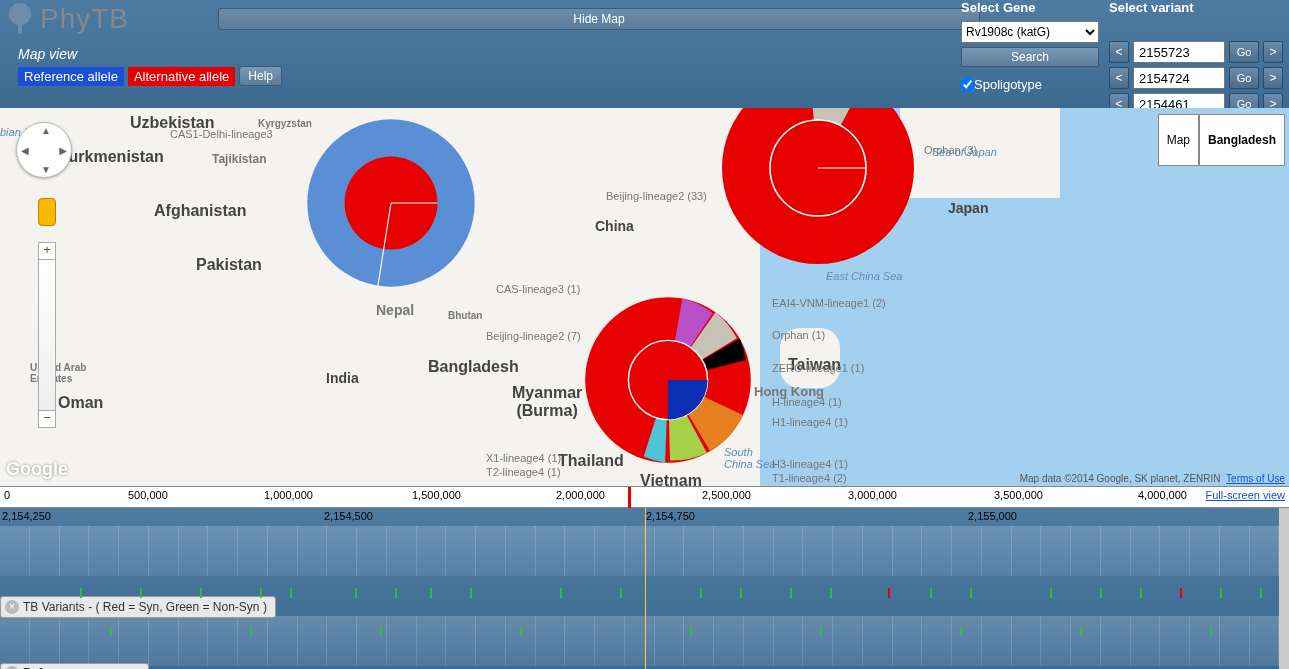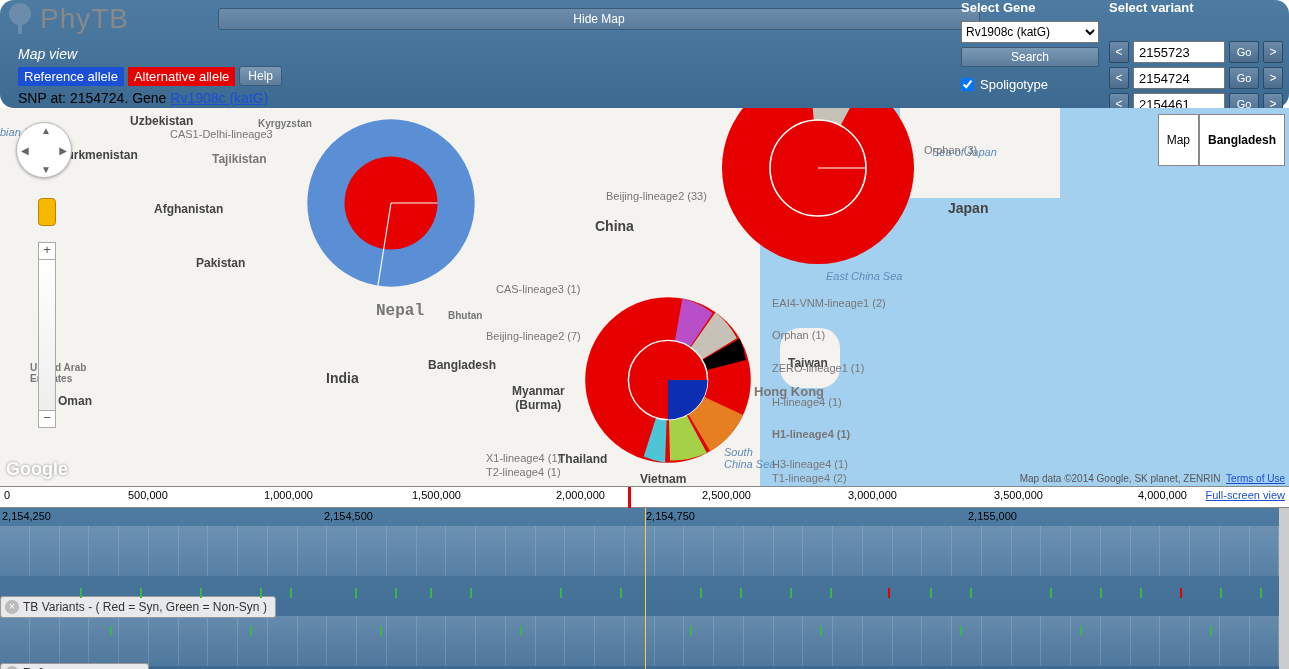--- a/index.html
+++ b/index.html
@@ -1,51 +1,51 @@
 <!DOCTYPE html>
 <html><head>
 <meta charset="utf-8">
 <style>
   * { box-sizing: border-box; margin: 0; padding: 0; }
   body { font-family: Arial, sans-serif; font-size: 13px; width: 1289px; height: 669px; overflow: hidden; background: #fff; }
   
-  .header { background: linear-gradient(#4e7ba2, #3d6a91); color: #fff; height: 108px; position: relative; border-radius: 14px; }
+  .header { background: linear-gradient(#4e7ba2, #3d6a91); color: #fff; height: 108px; position: relative; }
   .logo-area { position: absolute; left: 6px; top: 2px; display: flex; align-items: center; gap: 6px; }
   .logo-tree { width: 28px; height: 34px; }
   .logo-text { font-size: 28px; color: #888; font-weight: 300; letter-spacing: 1px; }
   .map-view-label { position: absolute; left: 18px; top: 46px; font-style: italic; color: #fff; font-size: 14px; }
   
   .hide-map-btn { position: absolute; left: 218px; top: 8px; width: 762px; height: 22px; background: linear-gradient(#6b8caa,#5b7c9a); border: 1px solid #3a5a78; border-radius: 3px; color: #fff; font-size: 12px; cursor: pointer; }
   
   .right-controls { position: absolute; right: 6px; top: 0; display: flex; gap: 10px; }
   .control-block { display: flex; flex-direction: column; gap: 4px; }
   .control-block h4 { font-size: 13px; font-weight: bold; color: #fff; margin-bottom: 2px; }
   .gene-select { width: 138px; height: 22px; font-size: 12px; background:#fff; }
   .search-btn { width: 138px; height: 20px; background: linear-gradient(#7a99b5,#5b7c9a); border:1px solid #3a5a78; color:#fff; font-size:12px; border-radius:2px; cursor:pointer; }
-  .spoligo-row { display:flex; align-items:center; gap:6px; color:#fff; font-size:13px; margin-top:6px; }
+  .spoligo-row { display:flex; align-items:center; gap:0; color:#fff; font-size:13px; margin-top:6px; }
   
   .type-labels { display:flex; flex-direction:column; gap:8px; color:#fff; font-size:13px; padding-top:22px; }
   
   .variant-rows { display:flex; flex-direction:column; gap:4px; padding-top:20px; }
   .variant-row { display:flex; gap:4px; align-items:center; }
   .nav-btn { width:20px; height:22px; background: linear-gradient(#6b8caa,#4b6c8a); border:1px solid #2a4a68; color:#fff; font-size:12px; cursor:pointer; border-radius:2px; }
   .variant-input { width:92px; height:22px; font-size:13px; padding:0 4px; }
   .go-btn { width:30px; height:22px; background: linear-gradient(#6b8caa,#4b6c8a); border:1px solid #2a4a68; color:#fff; font-size:11px; cursor:pointer; border-radius:2px; }
   
   .legend-row { position:absolute; left:18px; top:66px; display:flex; gap:4px; align-items:center; }
   .ref-allele { background:#1a4fd6; color:#fff; padding:2px 6px; font-size:13px; }
   .alt-allele { background:#e60000; color:#fff; padding:2px 6px; font-size:13px; }
   .help-btn { background:linear-gradient(#7a99b5,#5b7c9a); border:1px solid #3a5a78; color:#fff; padding:2px 8px; font-size:12px; border-radius:3px; cursor:pointer; }
   
   .snp-info { position:absolute; left:18px; top:90px; font-size:14px; color:#000; }
   .snp-info a { color:#1a4fd6; text-decoration:underline; }
   
   .map-area { position:relative; height:378px; background:#a4d0f0; overflow:hidden; }
   .mapbg-land { position:absolute; background:#f5f3ef; }
-  .country-label { position:absolute; font-size:12px; color:#444; font-weight:bold; }
+  .country-label { position:absolute; font-size:16px; color:#444; font-weight:bold; }
   .water-label { position:absolute; font-size:11px; color:#5f8bb8; font-style:italic; }
   .ann-label { position:absolute; font-size:11px; color:#777; }
   
   .map-controls { position:absolute; left:16px; top:14px; }
   .pan-control { width:56px; height:56px; border-radius:50%; background:#fff; border:1px solid #bbb; position:relative; box-shadow:0 1px 3px rgba(0,0,0,0.3); }
   .pan-arrow { position:absolute; font-size:10px; color:#666; }
   .pegman { position:absolute; left:38px; top:90px; width:18px; height:28px; background:#f6b800; border:1px solid #c08000; border-radius:4px; }
   .zoom-stack { position:absolute; left:38px; top:134px; width:18px; display:flex; flex-direction:column; }
   .zoom-btn { width:18px; height:18px; background:#fff; border:1px solid #aaa; font-size:13px; text-align:center; line-height:14px; color:#555; cursor:pointer; }
   .zoom-slider { width:18px; height:150px; background:linear-gradient(#fff,#eee); border-left:1px solid #aaa; border-right:1px solid #aaa; }
@@ -96,23 +96,20 @@
   <div class="map-view-label">Map view</div>
 
   <button class="hide-map-btn">Hide Map</button>
 
   <div class="legend-row">
     <span class="ref-allele">Reference allele</span>
     <span class="alt-allele">Alternative allele</span>
     <button class="help-btn">Help</button>
   </div>
 
-  <div class="snp-info">
-    <span>SNP at: 2154724. Gene </span><a href="#">Rv1908c (katG)</a>
-  </div>
 
   <div class="right-controls">
     <div class="control-block">
       <h4>Select Gene</h4>
       <select class="gene-select"><option>Rv1908c (katG)</option></select>
       <button class="search-btn">Search</button>
       <label class="spoligo-row">
         <input type="checkbox" checked="" style="">
         <span>Spoligotype</span>
       </label>
@@ -149,21 +146,21 @@
   <div class="mapbg-land" style="left:780px;top:220px;width:60px;height:60px;border-radius:20px;"></div>
 
   <div class="country-label" style="left:130px;top:6px;">Uzbekistan</div>
   <div class="country-label" style="left:258px;top:10px;font-size:10px;color:#777;">Kyrgyzstan</div>
   <div class="country-label" style="left:60px;top:40px;">Turkmenistan</div>
   <div class="country-label" style="left:212px;top:44px;font-size:12px;color:#777;">Tajikistan</div>
   <div class="country-label" style="left:154px;top:94px;">Afghanistan</div>
   <div class="country-label" style="left:595px;top:110px;font-size:14px;">China</div>
   <div class="country-label" style="left:948px;top:92px;font-size:14px;">Japan</div>
   <div class="country-label" style="left:196px;top:148px;">Pakistan</div>
-  <div class="country-label" style="left:376px;top:194px;font-size:16px;color:#777;font-family:Liberation Mono, monospace;">Nepal</div>
+  <div class="country-label" style="left:376px;top:194px;font-size:14px;color:#777;">Nepal</div>
   <div class="country-label" style="left:448px;top:202px;font-size:10px;color:#777;">Bhutan</div>
   <div class="country-label" style="left:326px;top:262px;font-size:14px;">India</div>
   <div class="country-label" style="left:428px;top:250px;">Bangladesh</div>
   <div class="country-label" style="left:512px;top:276px;white-space:pre;text-align:center;">Myanmar
 (Burma)</div>
   <div class="country-label" style="left:558px;top:344px;">Thailand</div>
   <div class="country-label" style="left:640px;top:364px;">Vietnam</div>
   <div class="country-label" style="left:788px;top:248px;">Taiwan</div>
   <div class="country-label" style="left:754px;top:276px;font-size:13px;color:#777;">Hong Kong</div>
   <div class="country-label" style="left:58px;top:286px;">Oman</div>
@@ -203,21 +200,21 @@
     <path d="M50 50 L96 50 A46 46 0 0 1 91 68 Z" fill="#c7c2b8" transform="rotate(-55 50 50)"></path>
     <path d="M50 50 L96 50 A46 46 0 0 1 91 68 Z" fill="#b84fc9" transform="rotate(-80 50 50)"></path>
     <circle cx="50" cy="50" r="22" fill="#e60000" stroke="#fff" stroke-width="0.8"></circle>
     <path d="M50 50 L72 50 A22 22 0 0 1 50 72 Z" fill="#0a2fb3"></path>
   </svg>
   <div class="ann-label" style="left:486px;top:222px;">Beijing-lineage2 (7)</div>
   <div class="ann-label" style="left:772px;top:189px;">EAI4-VNM-lineage1 (2)</div>
   <div class="ann-label" style="left:772px;top:221px;">Orphan (1)</div>
   <div class="ann-label" style="left:772px;top:254px;">ZERO-lineage1 (1)</div>
   <div class="ann-label" style="left:772px;top:288px;">H-lineage4 (1)</div>
-  <div class="ann-label" style="left:772px;top:320px;font-weight:bold;">H1-lineage4 (1)</div>
+  <div class="ann-label" style="left:772px;top:308px;">H1-lineage4 (1)</div>
   <div class="ann-label" style="left:772px;top:350px;">H3-lineage4 (1)</div>
   <div class="ann-label" style="left:772px;top:364px;">T1-lineage4 (2)</div>
   <div class="ann-label" style="left:486px;top:344px;">X1-lineage4 (1)</div>
   <div class="ann-label" style="left:486px;top:358px;">T2-lineage4 (1)</div>
 
   <div class="map-controls">
     <div class="pan-control">
       <span class="pan-arrow" style="left:24px;top:2px;">▲</span>
       <span class="pan-arrow" style="left:24px;bottom:2px;">▼</span>
       <span class="pan-arrow" style="left:4px;top:22px;">◀</span>

